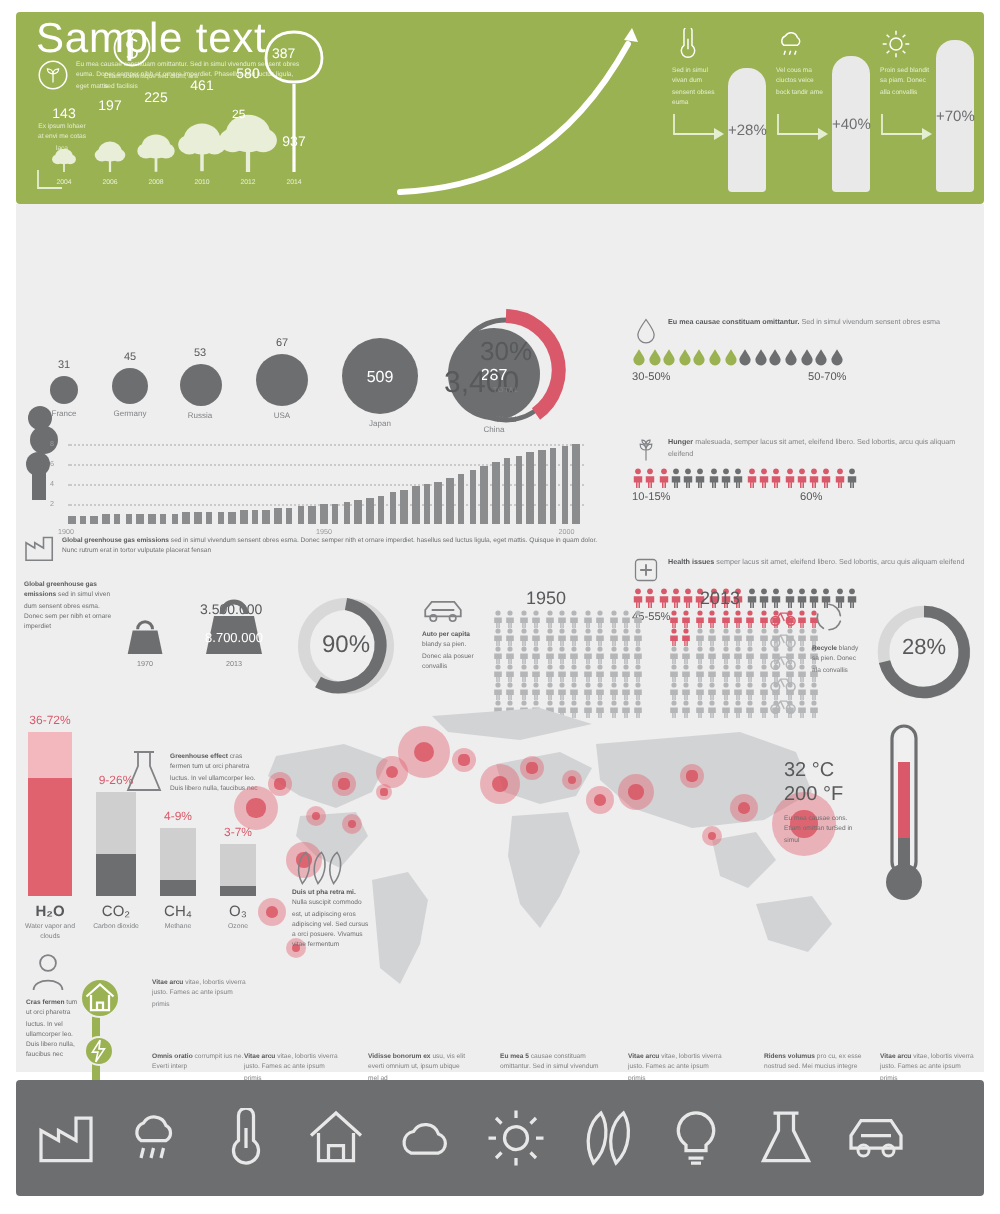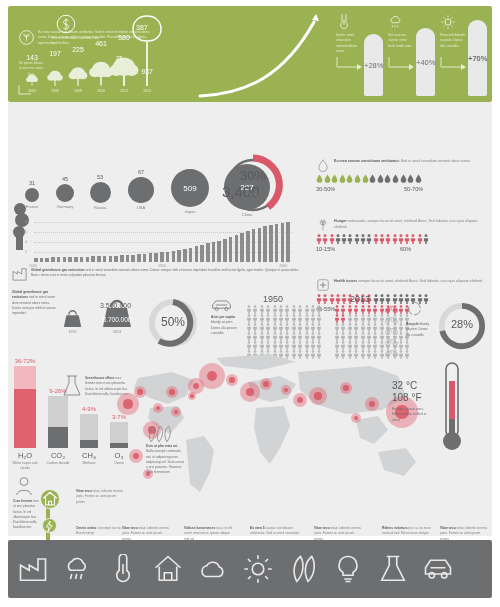--- a/index.html
+++ b/index.html
@@ -51,20 +51,21 @@
   .sec-head b{color:#58595b;}
   .yr{position:absolute;font-size:9px;color:#58595b;}
 </style>
 </head>
 <body>
 
 <div id="page">
 
   <div class="green-panel"></div>
 
+  <div class="title">Sample text</div>
 
   <svg class="leaf-badge" viewBox="0 0 24 24">
     <circle cx="12" cy="12" r="11" class="white-line" stroke-width="1.2"></circle>
     <path d="M12 18 V9 M12 11 C9 11 7.5 9 7.5 7 C10 7 12 8.6 12 11 Z M12 11 C15 11 16.5 9 16.5 7 C14 7 12 8.6 12 11 Z" class="white-line" stroke-width="1"></path>
   </svg>
   <div class="lede">Eu mea causae constituam omittantur. Sed in simul vivendum sensent obres euma. Donec semper nibh et ornare imperdiet. Phasellus sed luctus ligula, eget mattis</div>
 
   <div class="abs tinytxt-w" style="left:18px;top:61px;width:26px;text-align:center;">Ex ipsum lohaer at envi me cotas laca</div>
   <svg class="abs" style="left:18px;top:84px;width:14px;height:12px;" viewBox="0 0 14 12">
     <path d="M1 1 V10 H13" fill="none" stroke="#e6eed1" stroke-width="0.9"></path>
@@ -191,21 +192,21 @@
       </div>
       <svg class="abs" style="left:440px;top:14px;width:16px;height:16px;" viewBox="0 0 24 24">
         <circle cx="12" cy="12" r="4.5" fill="none" stroke="#ffffff" stroke-width="1.1"></circle>
         <path d="M12 2v3M12 19v3M2 12h3M19 12h3M5 5l2 2M17 17l2 2M19 5l-2 2M7 17l-2 2" stroke="#ffffff" stroke-width="1.1"></path>
       </svg>
       <div class="abs tinytxt-w" style="left:440px;top:33px;width:26px;">Proin sed blandit sa piam. Donec alla convallis</div>
       <svg class="abs" style="left:440px;top:56px;width:26px;height:14px;" viewBox="0 0 26 14">
         <path d="M1 1 V11 H22" fill="none" stroke="#e6eed1" stroke-width="0.9"></path>
         <path d="M21 8 l5 3 l-5 3 z" fill="#e6eed1"></path>
       </svg>
-      <div class="kpi-bar" style="left:468px;top:20px;height:76px;font-weight:bold;">
+      <div class="kpi-bar" style="left:468px;top:20px;height:76px;">
         <div class="lbl">+70%</div>
       </div>
       <div class="abs tinytxt" style="left:440px;top:110px;width:26px;">Nibh et lob ortis mauris lectus eget nisi. Donec a varius ante</div>
       <div class="kpi-bar-d red" style="left:468px;top:102px;height:78px;">
         <div class="lbl">-45%</div>
       </div>
     </div>
 
   <div class="body-panel"></div>
 
@@ -480,21 +481,21 @@
         <path d="M7 10 H27 L31 29 H3 Z" fill="#6d6e70"></path>
       </svg>
       <div class="abs" style="left:100px;top:316px;width:34px;font-size:6.5px;color:#ffffff;text-align:center;">8.700.000</div>
       <div class="abs" style="left:100px;top:330px;width:34px;text-align:center;font-size:3.6px;color:#808285;">2013</div>
     </div>
 
   <div id="ghg">
       <div class="abs" style="left:14px;top:366px;width:22px;height:82px;background:#f3b8bd;"></div>
       <div class="abs" style="left:14px;top:388.96px;width:22px;height:59.04px;background:#e0626f;"></div>
       <div class="abs" style="left:10px;top:358px;width:30px;text-align:center;font-size:6px;color:#d9596a;">36-72%</div>
-      <div class="abs" style="left:10px;top:451px;width:30px;text-align:center;font-size:7.5px;color:#58595b;">H₂O</div>
+      <div class="abs" style="left:10px;top:451px;width:30px;text-align:center;font-size:7.5px;color:#58595b;font-weight:bold;">H₂O</div>
       <div class="abs" style="left:9px;top:461px;width:32px;text-align:center;font-size:3.4px;line-height:1.5;color:#808285;">Water vapor and clouds</div>
       <div class="abs" style="left:48px;top:396px;width:20px;height:52px;background:#cfcfcf;"></div>
       <div class="abs" style="left:48px;top:427.2px;width:20px;height:20.8px;background:#6d6e70;"></div>
       <div class="abs" style="left:44px;top:388px;width:28px;text-align:center;font-size:6px;color:#d9596a;">9-26%</div>
       <div class="abs" style="left:44px;top:451px;width:28px;text-align:center;font-size:7.5px;color:#58595b;">CO₂</div>
       <div class="abs" style="left:43px;top:461px;width:30px;text-align:center;font-size:3.4px;line-height:1.5;color:#808285;">Carbon dioxide</div>
       <div class="abs" style="left:80px;top:414px;width:18px;height:34px;background:#cfcfcf;"></div>
       <div class="abs" style="left:80px;top:439.84px;width:18px;height:8.16px;background:#6d6e70;"></div>
       <div class="abs" style="left:76px;top:406px;width:26px;text-align:center;font-size:6px;color:#d9596a;">4-9%</div>
       <div class="abs" style="left:76px;top:451px;width:26px;text-align:center;font-size:7.5px;color:#58595b;">CH₄</div>
@@ -507,21 +508,21 @@
     </div>
   <svg class="abs" style="left:62px;top:375px;width:20px;height:22px;" viewBox="0 0 20 22">
     <path d="M7 1 V8 L2 20 H18 L13 8 V1 M5 1 H15" fill="none" stroke="#808285" stroke-width="0.9"></path>
   </svg>
   <div class="abs tinytxt" style="left:85px;top:376px;width:46px;"><b>Greenhouse effect</b><span> cras fermen tum ut orci pharetra luctus. In vel ullamcorper leo. Duis libero nulla, faucibus nec</span></div>
 
   <svg class="abs" style="left:146px;top:296px;width:54px;height:54px;" viewBox="0 0 54 54">
     <circle cx="27" cy="27" r="21" fill="none" stroke="#d8d8d8" stroke-width="6"></circle>
     <path d="M27 6 A21 21 0 1 1 13 45" fill="none" stroke="#6d6e70" stroke-width="6"></path>
   </svg>
-  <div class="abs" style="left:146px;top:315px;width:54px;text-align:center;font-size:12px;color:#58595b;">50%</div>
+  <div class="abs" style="left:146px;top:315px;width:54px;text-align:center;font-size:12px;color:#58595b;">90%</div>
 
   <svg class="abs" style="left:211px;top:298px;width:21px;height:14px;" viewBox="0 0 26 16">
     <path d="M2 12 V8 L6 3 H20 L24 8 V12 Z M6 8 H20" fill="none" stroke="#808285" stroke-width="1.1"></path>
     <circle cx="7" cy="13" r="2" fill="none" stroke="#808285" stroke-width="1"></circle>
     <circle cx="19" cy="13" r="2" fill="none" stroke="#808285" stroke-width="1"></circle>
   </svg>
   <div class="abs tinytxt" style="left:211px;top:315px;width:26px;"><b>Auto per capita</b><span> blandy sa pien. Donec ala posuer convallis</span></div>
   <div class="yr" style="left:263px;top:294px;">1950</div>
   <div class="yr" style="left:350px;top:294px;">2013</div>
   <div id="autogrid">
@@ -1056,21 +1057,21 @@
       <div class="abs" style="left:190.32px;top:394.32px;width:3.36px;height:3.36px;border-radius:50%;background:rgba(216,70,86,0.72);"></div>
       <div class="abs" style="left:153px;top:403px;width:10px;height:10px;border-radius:50%;background:rgba(226,96,110,0.42);"></div>
       <div class="abs" style="left:155.9px;top:405.9px;width:4.2px;height:4.2px;border-radius:50%;background:rgba(216,70,86,0.72);"></div>
     </div>
   <div class="abs tinytxt" style="left:146px;top:444px;width:40px;"><b>Duis ut pha retra mi.</b><span> Nulla suscipit commodo est, ut adipiscing eros adipiscing vel. Sed cursus a orci posuere. Vivamus vitae fermentum</span></div>
   <svg class="abs" style="left:146px;top:425px;width:26px;height:18px;" viewBox="0 0 30 20">
     <path d="M6 19 C2 12 4 4 8 1 C11 5 11 13 6 19 Z M15 19 C11 12 13 4 17 1 C20 5 20 13 15 19 Z M24 19 C20 12 22 4 26 1 C29 5 29 13 24 19 Z" fill="none" stroke="#808285" stroke-width="0.9"></path>
   </svg>
 
   <div class="thermo-t" style="left:392px;top:380px;">32 °C</div>
-  <div class="thermo-t" style="left:392px;top:392px;">108 °F</div>
+  <div class="thermo-t" style="left:392px;top:392px;">200 °F</div>
   <div class="abs tinytxt" style="left:392px;top:407px;width:36px;">Eu mea causae cons. Etiam omittan turSed in simul</div>
   <svg class="abs" style="left:440px;top:361px;width:24px;height:92px;" viewBox="0 0 24 92">
     <rect x="6" y="2" width="12" height="74" rx="6" fill="none" stroke="#6d6e70" stroke-width="1.6"></rect>
     <circle cx="12" cy="80" r="9" fill="#6d6e70"></circle>
     <rect x="9" y="56" width="6" height="28" fill="#6d6e70"></rect>
     <rect x="9" y="20" width="6" height="38" fill="#d9596a"></rect>
     <rect x="9" y="4" width="6" height="16" fill="#f0f0f0"></rect>
   </svg>
 
   <svg class="abs" style="left:15px;top:476px;width:18px;height:20px;" viewBox="0 0 20 22">

